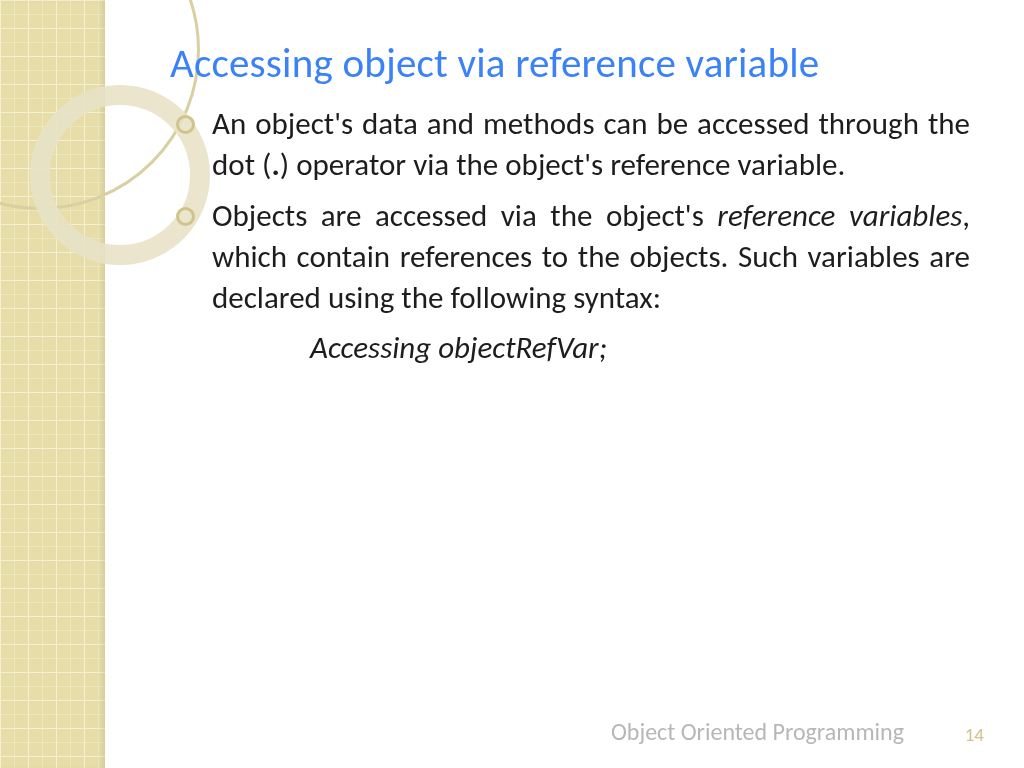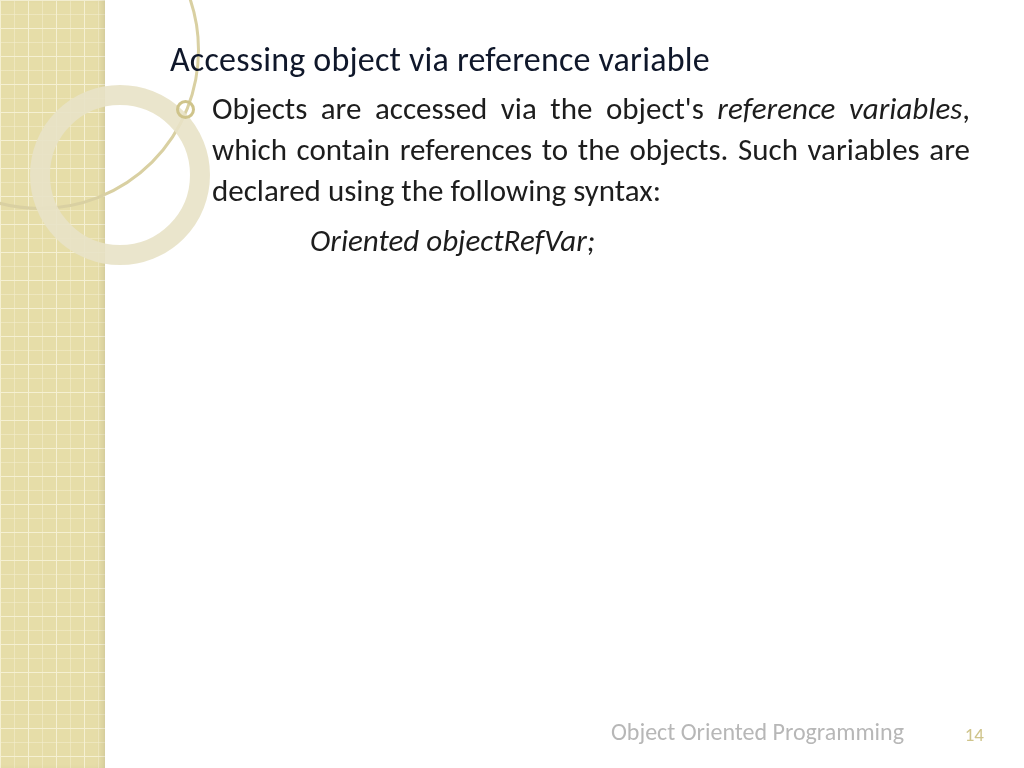--- a/index.html
+++ b/index.html
@@ -45,25 +45,25 @@
     border: 3px solid #d9d0a2;
     border-radius: 50%;
   }
   .content {
     position: absolute;
     left: 170px;
     top: 40px;
     width: 800px;
   }
   .title {
-    color: #0f172a;
-    font-size: 34px;
+    color: #3b82f6;
+    font-size: 41px;
     font-weight: 400;
     line-height: 1.15;
-    margin-bottom: 9px;
+    margin-bottom: 16px;
     letter-spacing: .2px;
   }
   ul.bullets {
     list-style: none;
     margin-left: 0;
   }
   ul.bullets > li {
     position: relative;
     padding-left: 42px;
     font-size: 31px;
@@ -111,19 +111,20 @@
 </head>
 <body>
 
 <div class="left-strip"></div>
 <div class="ring-b"></div>
 <div class="ring-a"></div>
 
 <div class="content">
   <h1 class="title">Accessing object via reference variable</h1>
   <ul class="bullets">
+    <li class="b1">An object's data and methods can be accessed through the dot (<b>.</b>) operator via the object's reference variable.</li>
     <li class="b2">Objects are accessed via the object's <em>reference variables</em>, which contain references to the objects. Such variables are declared using the following syntax:</li>
   </ul>
-  <div class="code-line">Oriented objectRefVar;</div>
+  <div class="code-line">Accessing objectRefVar;</div>
 </div>
 
 <div class="footer-text">Object Oriented Programming</div>
 <div class="page-num">14</div>
 
 </body></html>

